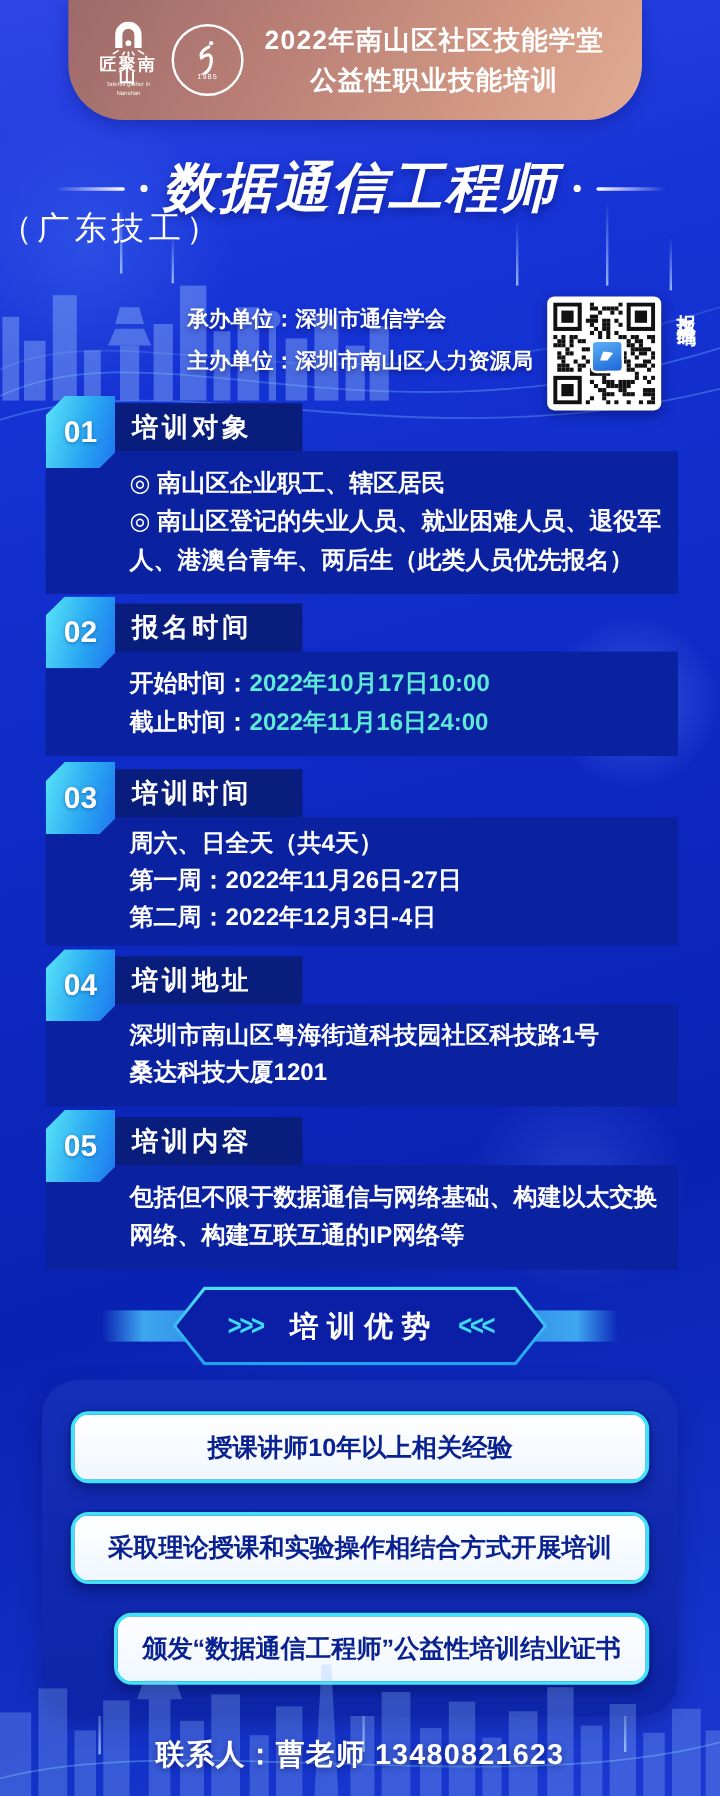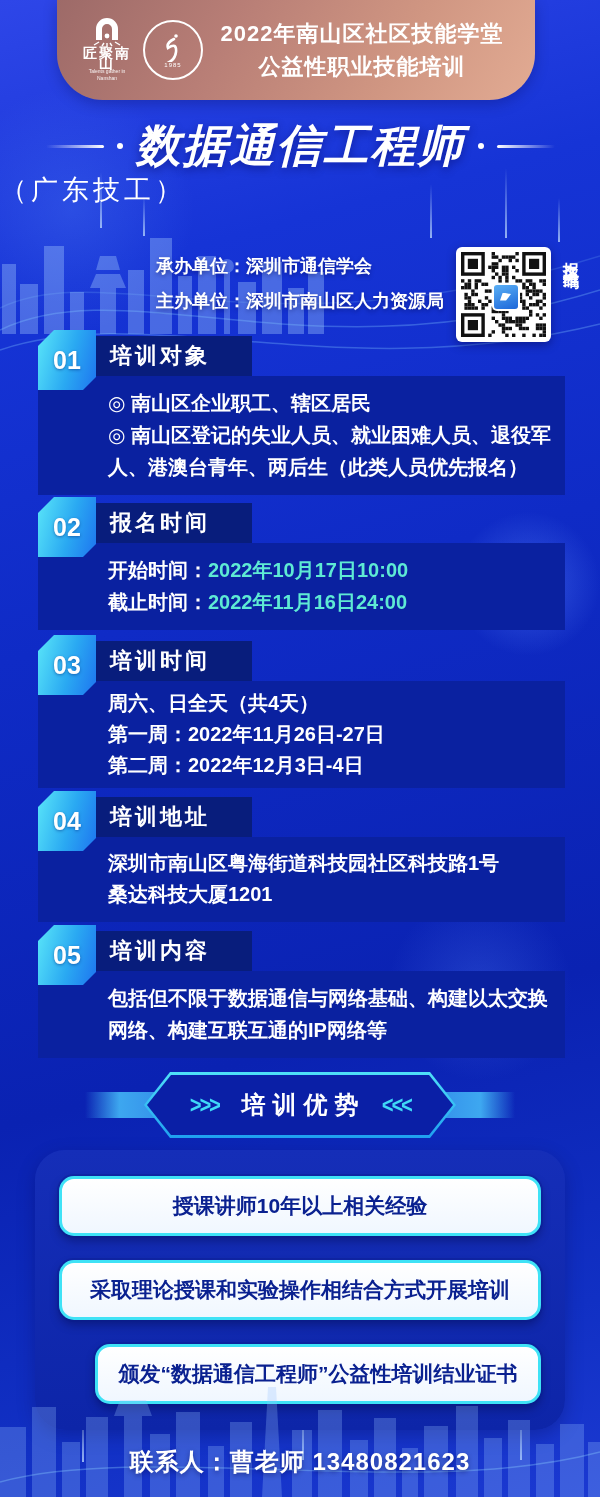--- a/index.html
+++ b/index.html
@@ -23,21 +23,21 @@
   .logo1{width:56px;text-align:center;color:#fff;}
   .logo1 svg{display:block;margin:0 auto;}
   .logo1 .cap{font-size:14px;font-weight:bold;letter-spacing:2px;line-height:10px;}
   .logo1 .cap-en{font-size:5px;line-height:7px;opacity:.9;}
   .logo2{width:56px;height:56px;border:2px solid #fff;border-radius:50%;
     display:flex;flex-direction:column;align-items:center;justify-content:center;color:#fff;}
   .logo2 .yr{font-size:6px;line-height:6px;letter-spacing:1px;}
   .chip-title{flex:1;text-align:center;padding-right:14px;font-weight:bold;
     font-size:22px;line-height:33px;letter-spacing:1px;color:#fff;}
   
-  .hero{position:absolute;left:0;top:116px;width:100%;text-align:center;
+  .hero{position:absolute;left:0;top:127px;width:100%;text-align:center;
     display:flex;align-items:center;justify-content:center;gap:13px;}
   .hero-title{font-size:45px;font-weight:900;font-style:italic;letter-spacing:2px;
     text-shadow:0 3px 8px rgba(0,0,80,.45);white-space:nowrap;}
   .hline{height:3px;width:58px;border-radius:2px;}
   .hline.l{background:linear-gradient(90deg,rgba(255,255,255,0),#fff);}
   .hline.r{background:linear-gradient(270deg,rgba(255,255,255,0),#fff);}
   .hdot{width:6px;height:6px;border-radius:50%;background:#fff;}
   .subtitle{position:absolute;left:0;top:172px;width:100%;text-align:left;
     font-size:27px;font-weight:normal;letter-spacing:4px;}
   

